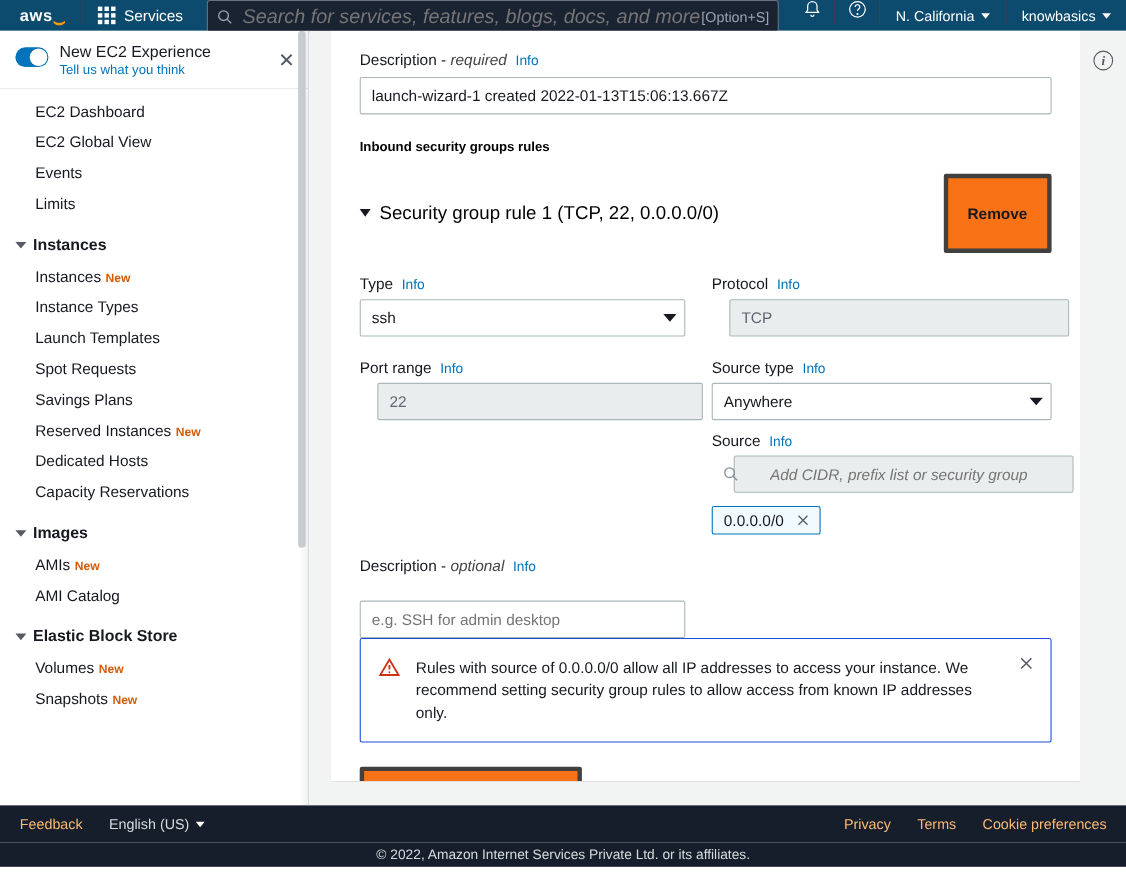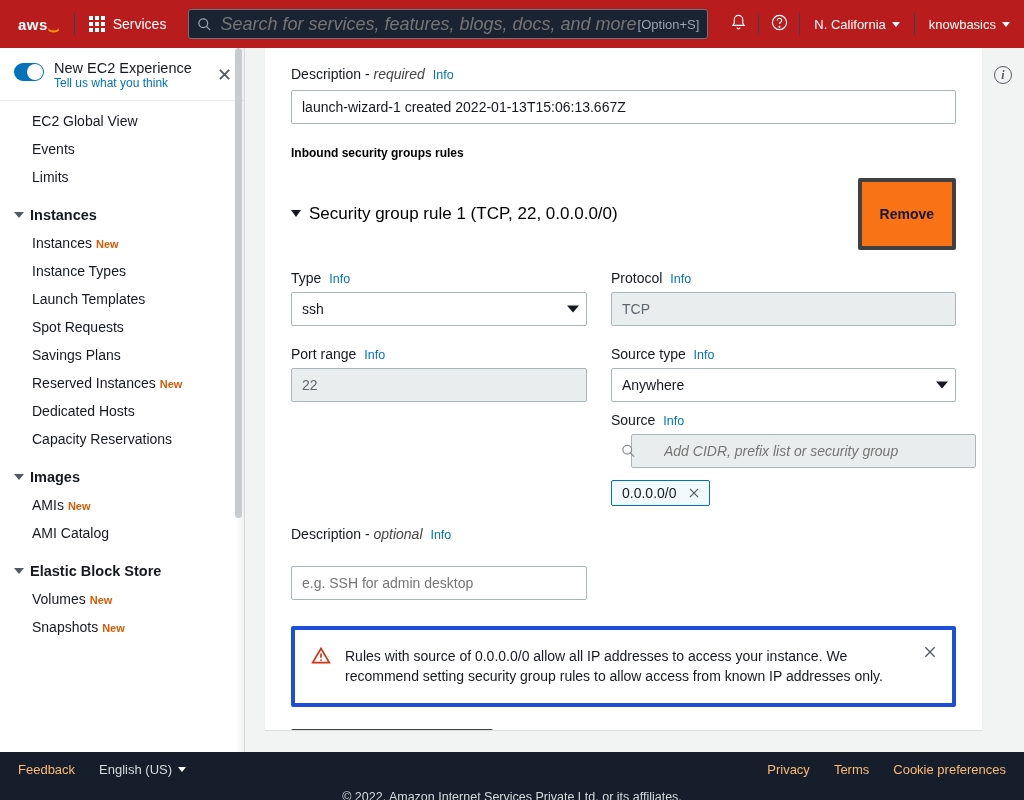--- a/index.html
+++ b/index.html
@@ -1,39 +1,39 @@
 <!DOCTYPE html>
 <html><head>
 <meta charset="utf-8">
 <style>
   * { box-sizing: border-box; margin: 0; padding: 0; font-family: "Amazon Ember", "Helvetica Neue", Arial, sans-serif; }
   html, body { width: 1024px; height: 800px; overflow: hidden; background: #fff; }
 
   
-  .topnav { height: 48px; background: #b91c1c; display: flex; align-items: center; color: #fff; font-size: 14px; }
+  .topnav { height: 28px; background: #0c4a6e; display: flex; color: #fff; font-size: 14px; }
   .topnav .logo { padding: 0 14px 0 18px; font-weight: 700; font-size: 15px; color: #fff; display:flex; align-items:center; gap:2px;}
   .topnav .logo .aws { letter-spacing:0.5px; }
   .topnav .logo .smile { color:#ff9900; font-size:18px; line-height:8px; margin-top:10px; margin-left:-2px;}
   .topnav .vdiv { width:1px; height:22px; background:#3a4150; }
   .topnav .services { display:flex; align-items:center; gap:8px; padding:0 14px; cursor:pointer; }
   .grid-icon { display:grid; grid-template-columns:repeat(3,4px); grid-template-rows:repeat(3,4px); gap:2px; }
   .grid-icon span { background:#fff; width:4px; height:4px; }
   .topnav .search { flex:0 0 520px; margin:0 8px; height:30px; border:1px solid #6b7280; background:#1a2332; border-radius:3px; display:flex; align-items:center; padding:0 8px; color:#9aa3af;}
   .topnav .search svg { width:15px; height:15px; stroke:#9aa3af; fill:none; stroke-width:2; }
   .topnav .search input { flex:1; background:transparent; border:0; outline:0; color:#d1d5db; font-style:italic; font-size:18px; padding-left:8px;}
   .topnav .search .shortcut { font-size:13px; color:#9aa3af; }
   .topnav .spacer { flex:1; }
   .topnav .iconbtn { width:40px; text-align:center; cursor:pointer; }
   .topnav .iconbtn svg { width:17px; height:17px; stroke:#fff; fill:none; stroke-width:1.6; }
   .topnav .region, .topnav .acct { padding:0 14px; cursor:pointer; display:flex; align-items:center; gap:6px; font-size:13px;}
   .caret-dn { width:0;height:0;border-left:4px solid transparent;border-right:4px solid transparent;border-top:5px solid #fff; }
 
   
   .app { display:flex; height: 704px; }
-  .sidebar { width:245px; border-right:1px solid #d5dbdb; overflow:hidden; position:relative; background:#fff;}
+  .sidebar { width:281px; border-right:1px solid #d5dbdb; overflow:hidden; position:relative; background:#fff;}
   .sidebar .scrollshadow { position:absolute; right:0; top:0; bottom:0; width:8px; background:linear-gradient(to left, rgba(0,0,0,.06), transparent); }
   .sidebar .track { position:absolute; right:1px; top:0; bottom:0; width:7px; }
   .sidebar .thumb { position:absolute; right:1px; top:0; width:7px; height:470px; background:#c9ccce; border-radius:4px; }
   .newexp { display:flex; align-items:flex-start; gap:10px; padding:12px 12px 10px 14px; border-bottom:1px solid #eaeded;}
   .toggle { width:30px; height:18px; border-radius:10px; background:#0073bb; position:relative; flex-shrink:0; margin-top:3px;}
   .toggle .knob { position:absolute; top:1px; right:1px; width:16px; height:16px; background:#fff; border-radius:50%; box-shadow:0 0 1px rgba(0,0,0,.3);}
   .newexp .txt .t1 { font-size:14.5px; color:#16191f; }
   .newexp .txt .t2 { font-size:12px; color:#0073bb; cursor:pointer; }
   .newexp .close { margin-left:auto; font-size:18px; color:#545b64; cursor:pointer; line-height:1; padding-top:6px;}
   .sidenav { padding: 6px 0 20px 0; }
@@ -42,39 +42,39 @@
   .sidenav .section .chev { width:0;height:0;border-left:5px solid transparent;border-right:5px solid transparent;border-top:6px solid #545b64; margin-right:2px;}
   .badge-new { font-size:11px; color:#d45b07; font-weight:600; margin-left:4px; }
 
   .main { flex:1; background:#f2f3f3; position:relative; overflow:hidden;}
   .panel { position:absolute; left:20px; right:42px; top:0; bottom:22px; background:#fff; box-shadow:0 1px 1px rgba(0,0,0,.08); padding:18px 26px 22px; overflow:hidden;}
   .infoicon { position:absolute; top:18px; right:12px; width:18px; height:18px; border:1.6px solid #545b64; border-radius:50%; display:flex; align-items:center; justify-content:center; font-family:Georgia,serif; font-style:italic; font-size:12px; font-weight:700; color:#545b64; cursor:pointer;}
   .lbl { font-size:14px; color:#16191f; }
   .lbl em { font-style:italic; color:#444;}
   .lbl .info { color:#0073bb; font-size:12.5px; font-style:normal; margin-left:4px; cursor:pointer;}
   .txtinput { width:100%; height:34px; border:1px solid #aab7b8; border-radius:2px; padding:0 10px; font-size:14px; color:#16191f; }
-  .txtinput.ro { background:#eaeded; color:#5e6770; }
+  .txtinput.ro { background:#eaeded; color:#5e6770;margin-left:16px; }
   .section-head { font-weight:700; font-size:12px; margin:22px 0 18px; }
   .rulehead { display:flex; align-items:center; gap:8px; }
   .rulehead .chev { width:0;height:0;border-left:5px solid transparent;border-right:5px solid transparent;border-top:7px solid #16191f; margin-bottom:2px;}
   .rulehead .title { font-size:17px; }
   .btn { border:4px solid #404040; background:#f97316; color:#16191f; font-weight:600; font-size:14px; padding:24px 18px; border-radius:2px; cursor:pointer; }
   .row { display:flex; gap:24px; margin-top:20px;}
   .col { flex:1; min-width:0; }
   .col.narrow { flex:0 0 296px; }
   .select { position:relative; }
   .select .txtinput { padding-right:28px; cursor:pointer; }
   .select .dd { position:absolute; right:8px; top:50%; transform:translateY(-50%); width:0;height:0;border-left:6px solid transparent;border-right:6px solid transparent;border-top:7px solid #16191f;}
   .srcsearch { position:relative; }
   .srcsearch svg { position:absolute; left:10px; top:50%; transform:translateY(-50%); width:15px;height:15px; stroke:#879196; fill:none; stroke-width:2;}
   .srcsearch input { padding-left:32px; background:#eaeded; color:#6b7380; font-style:italic; border:1px solid #aab7b8;margin-left:20px;}
   .tag { display:inline-flex; align-items:center; gap:10px; border:1px solid #0073bb; background:#f1faff; color:#16191f; font-size:14px; padding:4px 8px 4px 10px; border-radius:2px; margin-top:12px;}
   .tag .x { cursor:pointer; color:#545b64; display:flex;}
   .tag .x svg { width:14px;height:14px; stroke:#545b64; stroke-width:2; fill:none;}
-  .warnbox { border:4px solid #1d4ed8; border-radius:2px; padding:16px 44px 16px 16px; display:flex; gap:14px; margin-top:26px; position:relative;}
+  .warnbox { border:1px solid #1d4ed8; border-radius:2px; padding:16px 44px 16px 16px; display:flex; gap:14px; position:relative;}
   .warnbox .tri { flex-shrink:0; }
   .warnbox .tri svg { width:20px;height:20px; }
   .warnbox .msg { font-size:14px; color:#16191f; line-height:1.45; }
   .warnbox .close { position:absolute; top:14px; right:14px; cursor:pointer; color:#545b64;}
   .warnbox .close svg { width:16px;height:16px; stroke:#545b64; stroke-width:2; fill:none;}
   .addbtn { margin-top:22px; }
 
   
   .footbar { height:34px; background:#161e2c; color:#d5dbdb; display:flex; align-items:center; font-size:13px; padding:0 18px; gap:24px;}
   .footbar .spacer { flex:1; }
@@ -146,20 +146,21 @@
       <div class="toggle">
           <div class="knob"></div>
         </div>
       <div class="txt">
         <div class="t1">New EC2 Experience</div>
         <div class="t2">Tell us what you think</div>
       </div>
       <div class="close">✕</div>
     </div>
     <div class="sidenav" id="sidenav">
+        <div class="item">EC2 Dashboard</div>
         <div class="item">EC2 Global View</div>
         <div class="item">Events</div>
         <div class="item">Limits</div>
         <div class="section">
           <span class="chev"></span>
           <span>Instances</span>
         </div>
         <div class="item">Instances<span class="badge-new">New</span></div>
         <div class="item">Instance Types</div>
         <div class="item">Launch Templates</div>

